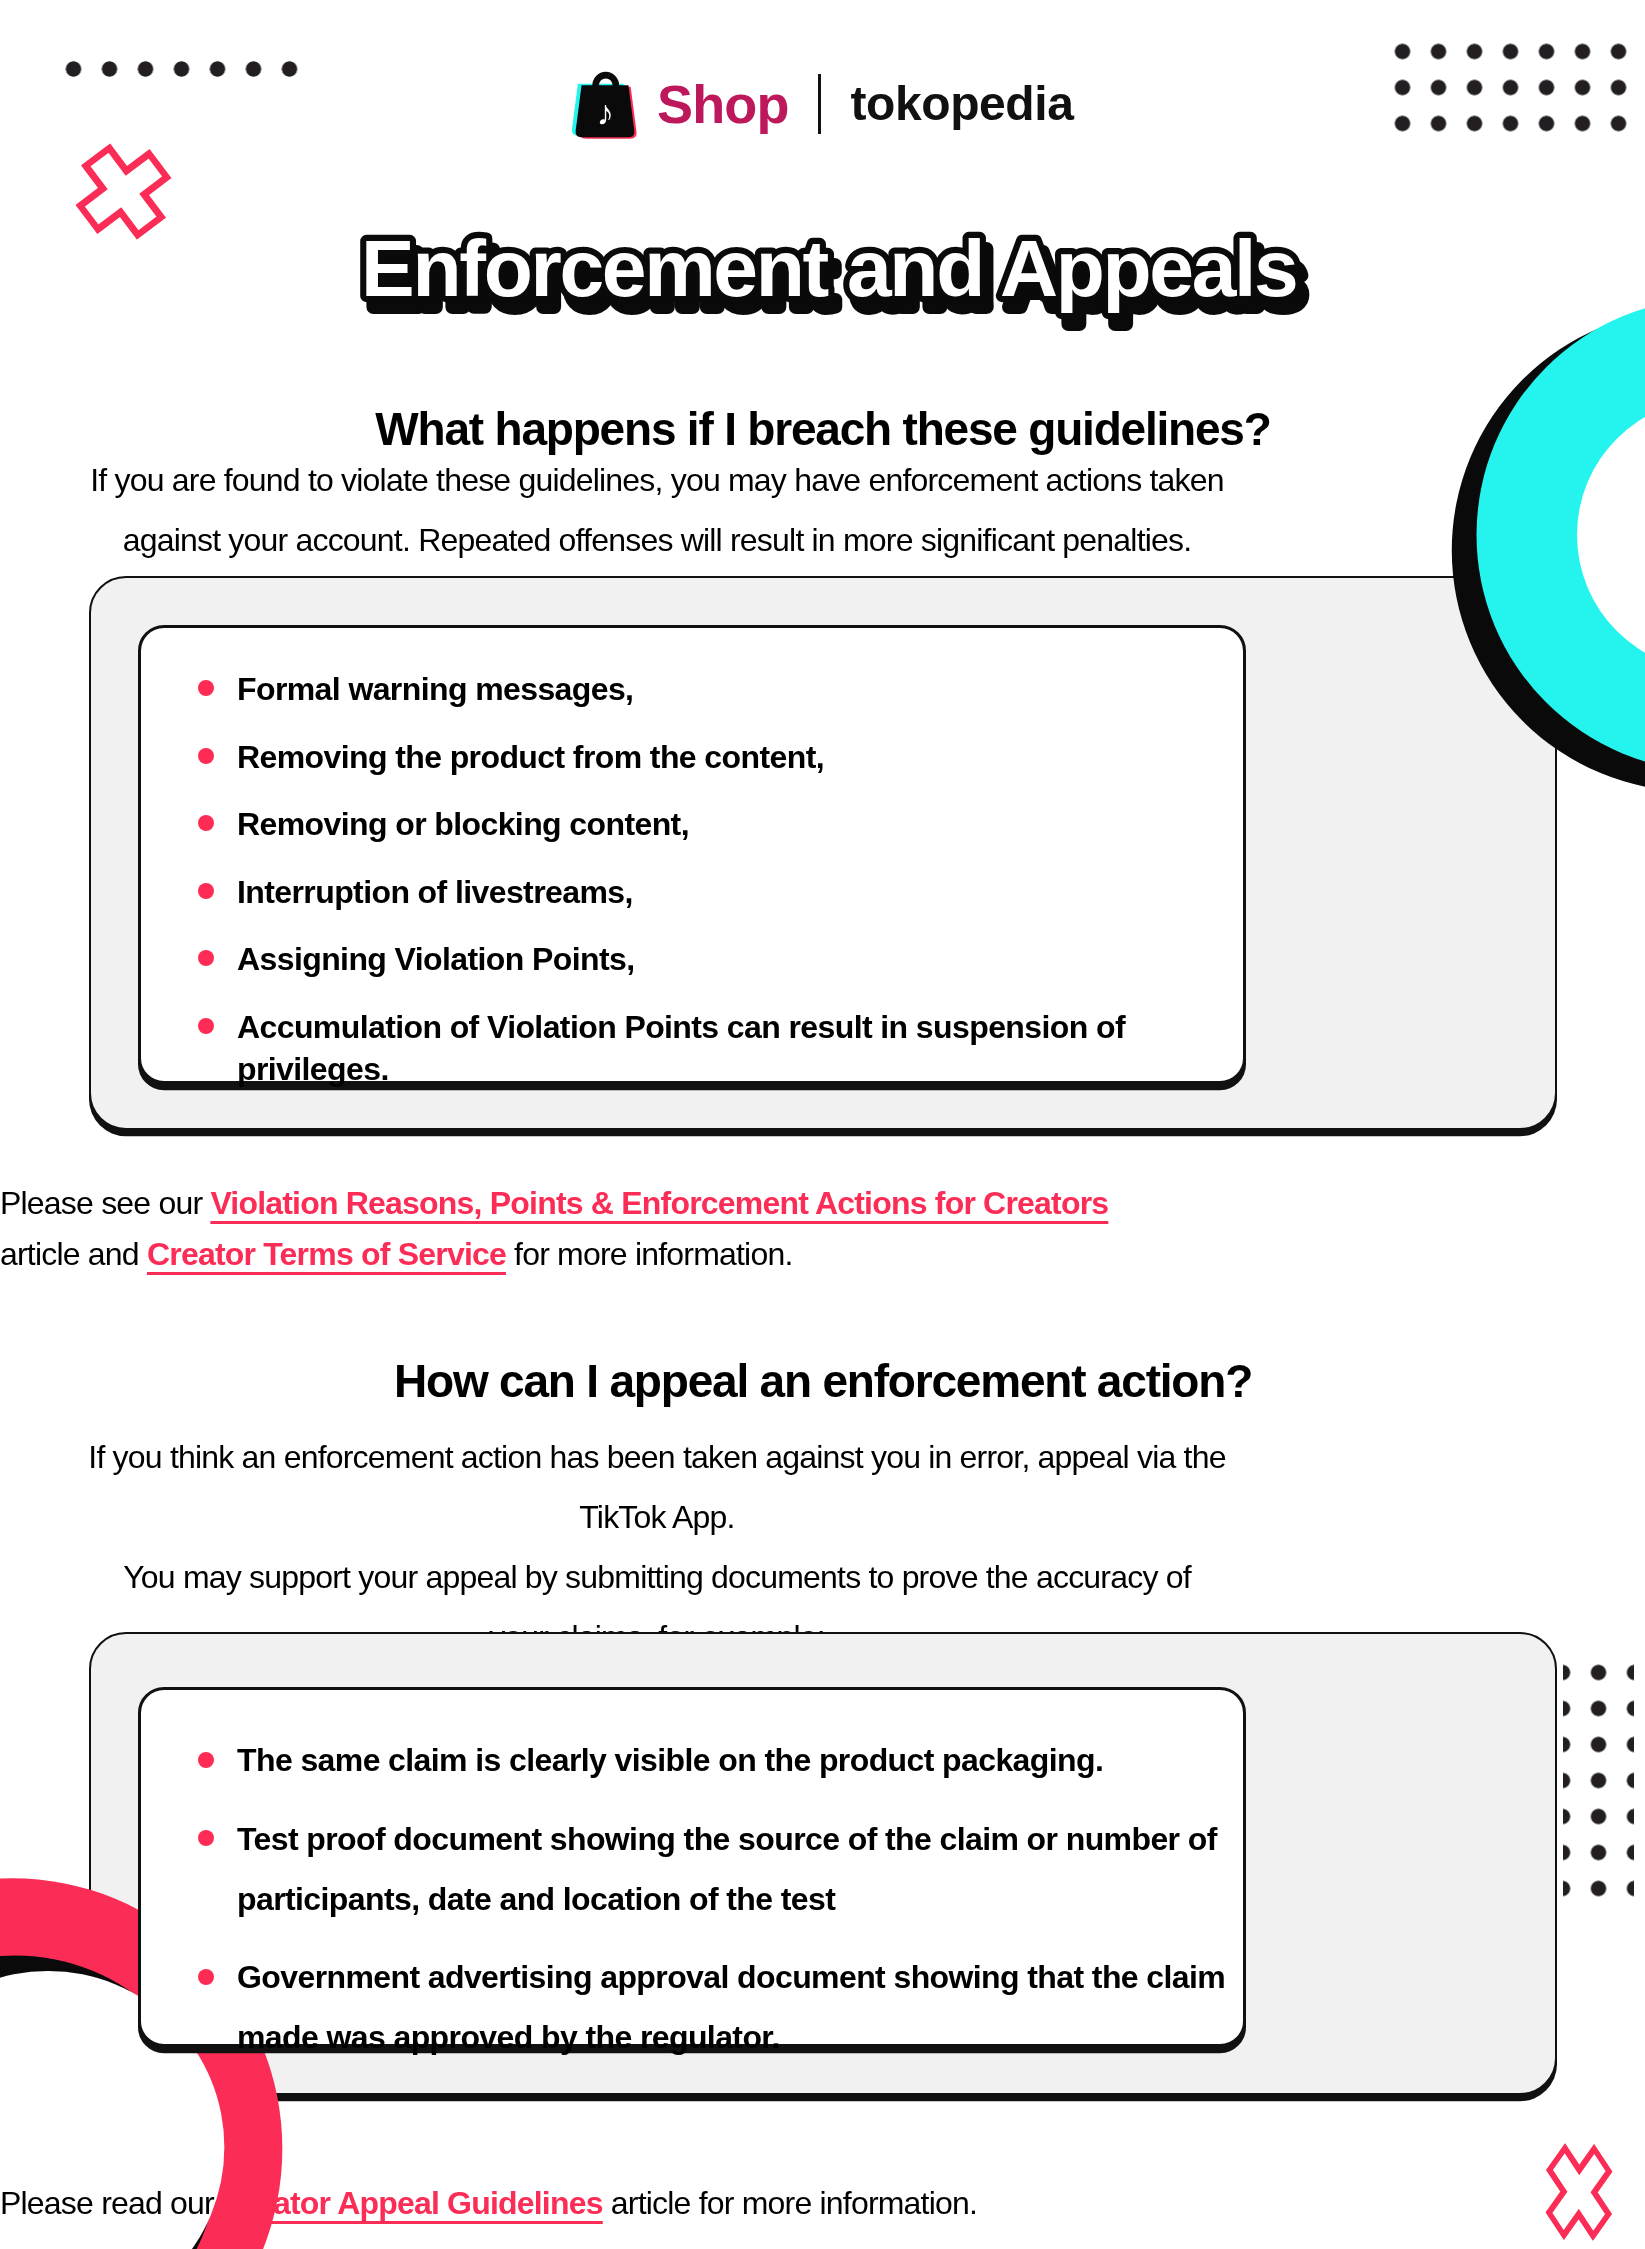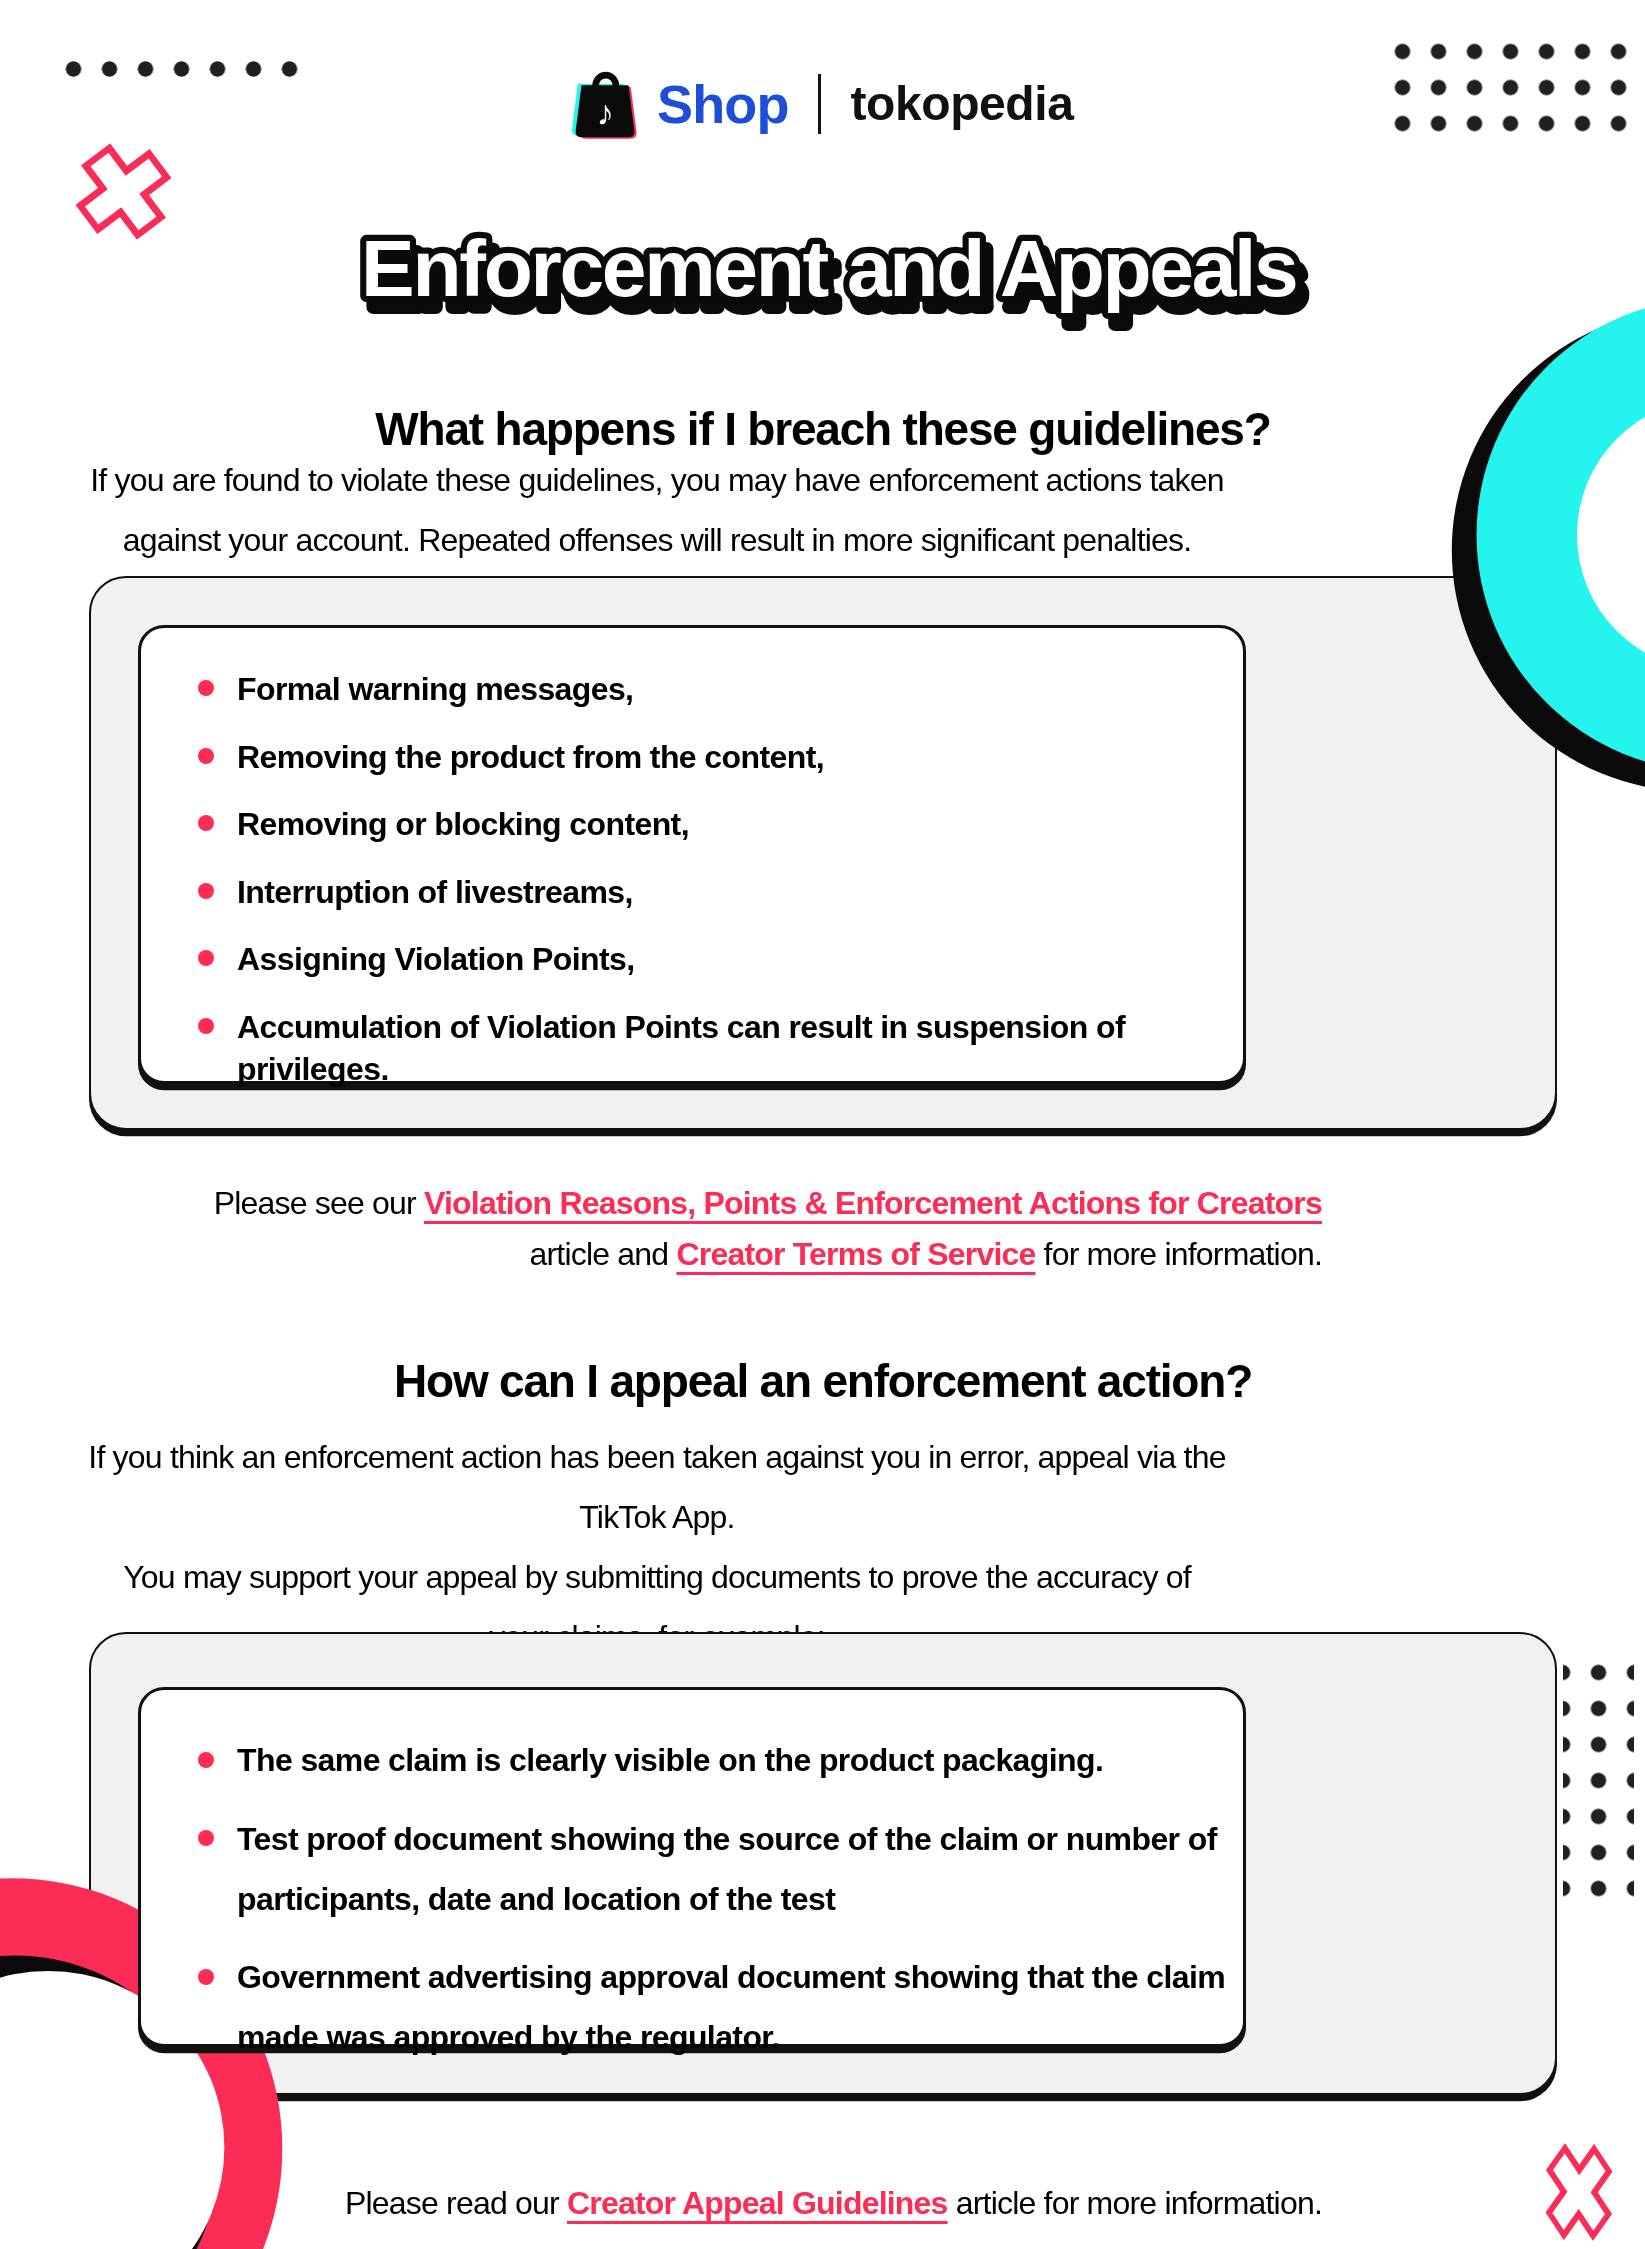--- a/index.html
+++ b/index.html
@@ -26,21 +26,21 @@
   .x-icon{position:absolute;pointer-events:none;}
   .x-icon svg{display:block;}
   .x-top-left{left:77px;top:145px;width:93px;height:93px;transform:rotate(53deg);}
   .x-bottom-right{left:1532px;top:2145px;width:94px;height:94px;transform:scale(0.72,1.05) rotate(46deg);}
 
   
   .logo{
     position:absolute;left:0;top:65px;width:1646px;
     display:flex;align-items:center;justify-content:center;gap:18.5px;
   }
-  .logo .shop-word{font-size:54px;font-weight:700;letter-spacing:-0.8px;color:#1d4ed8;}
+  .logo .shop-word{font-size:54px;font-weight:700;letter-spacing:-0.8px;color:#be185d;}
   .logo .divider{width:3.1px;height:60px;background:#111;margin:0 10.8px;}
   .logo .brand-word{font-size:48px;font-weight:600;letter-spacing:-0.4px;color:#111;}
 
   
   .title-svg{position:absolute;left:0;top:199px;}
 
   
   .h-section{
     position:absolute;left:0;width:1646px;text-align:center;
     font-size:46px;font-weight:700;letter-spacing:-1.2px;color:#000;
@@ -83,21 +83,21 @@
     width:16px;height:16px;border-radius:50%;background:#FE2C55;
   }
   .box1-inner ul.bullets li{line-height:42px;margin-bottom:25.5px;}
   .box1-inner ul.bullets li::before{top:12.4px;}
   .box2-inner ul.bullets{}
   .box2-inner ul.bullets li{line-height:60px;margin-bottom:18.5px;max-width:1121px;}
   .box2-inner ul.bullets li::before{top:21.6px;}
 
   
   .note{
-    position:absolute;left:0;width:1322px;text-align:right;
+    position:absolute;left:0;width:1322px;text-align:left;
     font-size:32px;letter-spacing:-0.8px;color:#000;line-height:51px;
     z-index:4;
   }
   .note1{top:1178px;}
   .footer-note{top:2178px;}
   .link{
     color:#FB2C55;font-weight:700;
     text-decoration:underline;text-decoration-thickness:3.1px;text-underline-offset:7px;
     cursor:pointer;
   }

